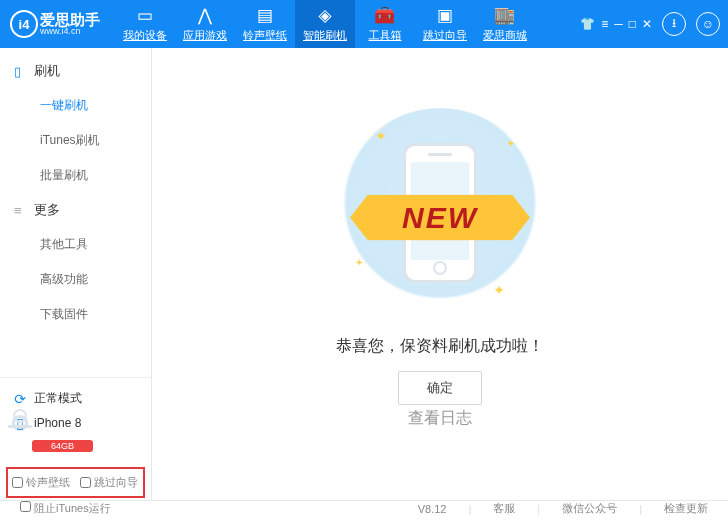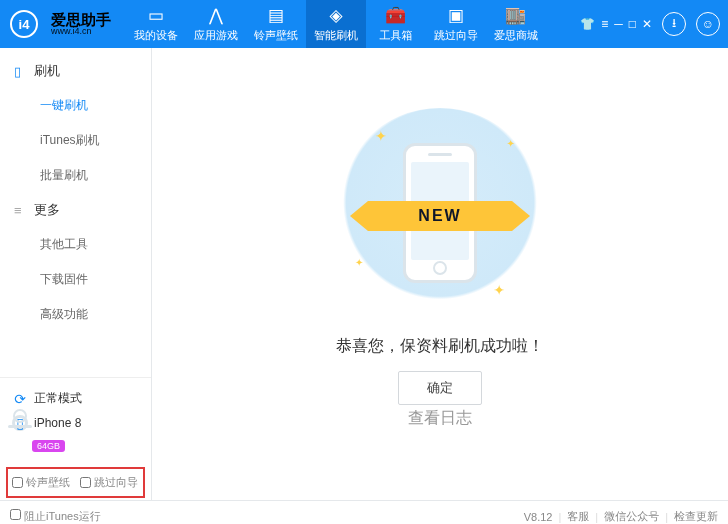--- a/index.html
+++ b/index.html
@@ -1,72 +1,72 @@
 <!DOCTYPE html>
 <html><head>
 <meta charset="utf-8">
 <style>
 * { margin: 0; padding: 0; box-sizing: border-box; font-family: "Microsoft YaHei", sans-serif; }
 body { width: 728px; height: 524px; background: #fff; overflow: hidden; }
 
 .titlebar { height: 48px; background: #1389f5; display: flex; align-items: center; padding: 0 0 0 10px; }
 .logo-box { display: flex; align-items: center; margin-right: 15px; }
 .logo-circle { width: 28px; height: 28px; border: 2px solid #fff; border-radius: 50%; display: flex; align-items: center; justify-content: center; color: #ffffff; font-weight: bold; font-size: 13px; }
-.logo-text { margin-left: 13px; color: #000000; }
+.logo-text { margin-left: 2px; color: #ffffff; }
 .logo-text .cn { font-size: 15px; font-weight: bold; line-height: 1; }
 .logo-text .url { font-size: 9px; opacity: 0.9; line-height: 1; }
 
 .nav { display: flex; flex: 1; height: 100%; }
 .nav-item { width: 60px; display: flex; flex-direction: column; align-items: center; justify-content: center; color: #fff; cursor: pointer; }
 .nav-item.active { background: #0a6fd1; }
 .nav-item .ico { height: 20px; display: flex; align-items: center; justify-content: center; font-size: 17px; }
-.nav-item .lbl { font-size: 11px; margin-top: 2px; }
+.nav-item .lbl { font-size: 11px; margin-top: 2px; text-decoration: underline; }
 
 .win-controls { display: flex; align-items: center; gap: 6px; padding-right: 8px; color: #fff; font-size: 12px; }
 .win-controls span { cursor: pointer; }
 .circ-btn { width: 24px; height: 24px; border: 1.5px solid #fff; border-radius: 50%; display: flex; align-items: center; justify-content: center; margin-left: 4px; }
 
 .body { display: flex; height: 452px; }
 .sidebar { width: 152px; border-right: 1px solid #e5e8eb; display: flex; flex-direction: column; background: #fff; }
 .side-scroll { flex: 1; padding-top: 6px; }
 .side-head { display: flex; align-items: center; padding: 8px 14px; color: #333; font-size: 13px; }
 .side-head .mk { width: 14px; color: #1389f5; font-size: 13px; margin-right: 6px; }
 .side-head .mk.gray { color: #aaa; }
 .side-sub { padding: 9px 14px 9px 40px; color: #666; font-size: 12px; cursor: pointer; }
 .side-sub.active { color: #1389f5; }
 
 .side-bottom { border-top: 1px solid #eee; padding: 8px 10px; }
 .mode { display: flex; align-items: center; font-size: 12px; color: #333; padding: 4px 2px; }
 .mode .dot { width: 16px; height: 16px; display: flex; align-items: center; justify-content: center; margin-right: 6px; }
 .mode .refresh { color: #1389f5; font-size: 14px; }
 .mode .phone { color: #1389f5; font-size: 14px; }
-.badge { background: #d946ef; color: #fff; font-size: 9px; padding: 1px 5px; border-radius: 3px; margin-left: 22px; display: inline-block; margin-top: 2px; }
+.badge { background: #ef4444; color: #fff; font-size: 9px; padding: 1px 19px; border-radius: 3px; margin-left: 22px; display: inline-block; margin-top: 2px; }
 
 .opt-box { border: 2px solid #e03a3a; margin: 6px 6px 2px 6px; padding: 6px 4px; display: flex; gap: 10px; font-size: 11px; color: #888; }
 .opt-box label { display: flex; align-items: center; gap: 3px; }
 .opt-box input { width: 11px; height: 11px; }
 
 .content { flex: 1; position: relative; background: #fff; display: flex; flex-direction: column; align-items: center; }
 .illus { margin-top: 60px; width: 210px; height: 210px; border-radius: 50%; background: radial-gradient(circle at 50% 45%, #d5ecfa 0%, #cfe9f9 60%, #fff 62%); position: relative; display: flex; align-items: center; justify-content: center; }
 .spark { position: absolute; color: #ffd34d; font-size: 14px; }
 .phone { width: 74px; height: 140px; background: #fff; border: 3px solid #dbe4ea; border-radius: 12px; position: relative; }
 .phone::before { content: ""; position: absolute; top: 7px; left: 50%; transform: translateX(-50%); width: 24px; height: 3px; background: #dbe4ea; border-radius: 2px; }
 .phone::after { content: ""; position: absolute; bottom: 5px; left: 50%; transform: translateX(-50%); width: 10px; height: 10px; border: 2px solid #dbe4ea; border-radius: 50%; }
 .phone-screen { position: absolute; top: 16px; bottom: 20px; left: 5px; right: 5px; background: #eaf4fb; border-radius: 2px; display: flex; flex-direction: column; align-items: center; justify-content: center; gap: 3px; }
 .phone-screen .line { width: 60%; height: 3px; background: #b8d4e6; border-radius: 2px; }
 .phone-screen .line.short { width: 40%; }
-.banner { position: absolute; width: 180px; text-align: center; top: 50%; left: 50%; transform: translate(-50%, -40%); background: #fec538; color: #0f172a; font-weight: bold; font-size: 16px; letter-spacing: 2px; padding: 6px 0; clip-path: polygon(10% 0, 90% 0, 100% 50%, 90% 100%, 10% 100%, 0 50%); }
+.banner { position: absolute; width: 180px; text-align: center; top: 50%; left: 50%; transform: translate(-50%, -40%); background: #fec538; color: #b91c1c; font-weight: bold; font-size: 30px; letter-spacing: 2px; padding: 6px 0; clip-path: polygon(10% 0, 90% 0, 100% 50%, 90% 100%, 10% 100%, 0 50%); font-style: italic; }
 
 .msg { margin-top: 18px; font-size: 16px; color: #333; }
 .btn { margin-top: 14px; border: 1px solid #d4d8dc; background: #fff; padding: 7px 28px; font-size: 13px; color: #444; cursor: pointer; border-radius: 2px; text-align: right; }
 .loglink { margin-top: 3px; font-size: 16px; color: #999; cursor: pointer; }
 
-.status { height: 24px; border-top: 1px solid #e5e8eb; display: flex; align-items: flex-end; font-size: 11px; color: #888; padding: 0 10px; }
+.status { height: 24px; border-top: 1px solid #e5e8eb; display: flex; align-items: flex-start; font-size: 11px; color: #888; padding: 0 20px; }
 .status .left { display: flex; align-items: center; gap: 4px; }
-.status .right { margin-left: auto; display: flex; align-items: center; gap: 6px; }
+.status .right { margin-left: auto; display: flex; align-items: center; gap: 22px; }
 .status .sep { color: #ddd; }
 .status input { width: 11px; height: 11px; }
 </style>
 </head>
 <body>
 
 <div class="titlebar">
   <div class="logo-box">
     <div class="logo-circle">i4</div>
     <div class="logo-text">
@@ -124,22 +124,22 @@
         </div>
       <div class="side-sub active">一键刷机</div>
       <div class="side-sub">iTunes刷机</div>
       <div class="side-sub">批量刷机</div>
 
       <div class="side-head">
           <span class="mk gray">≡</span>
           <span>更多</span>
         </div>
       <div class="side-sub">其他工具</div>
+      <div class="side-sub">高级功能</div>
       <div class="side-sub">下载固件</div>
-      <div class="side-sub">高级功能</div>
     </div>
 
     <div class="side-bottom">
       <div class="mode">
           <span class="dot refresh">⟳</span>
           <span>正常模式</span>
         </div>
       <div class="mode">
           <span class="dot phone">▯</span>
           <span>iPhone 8</span>

